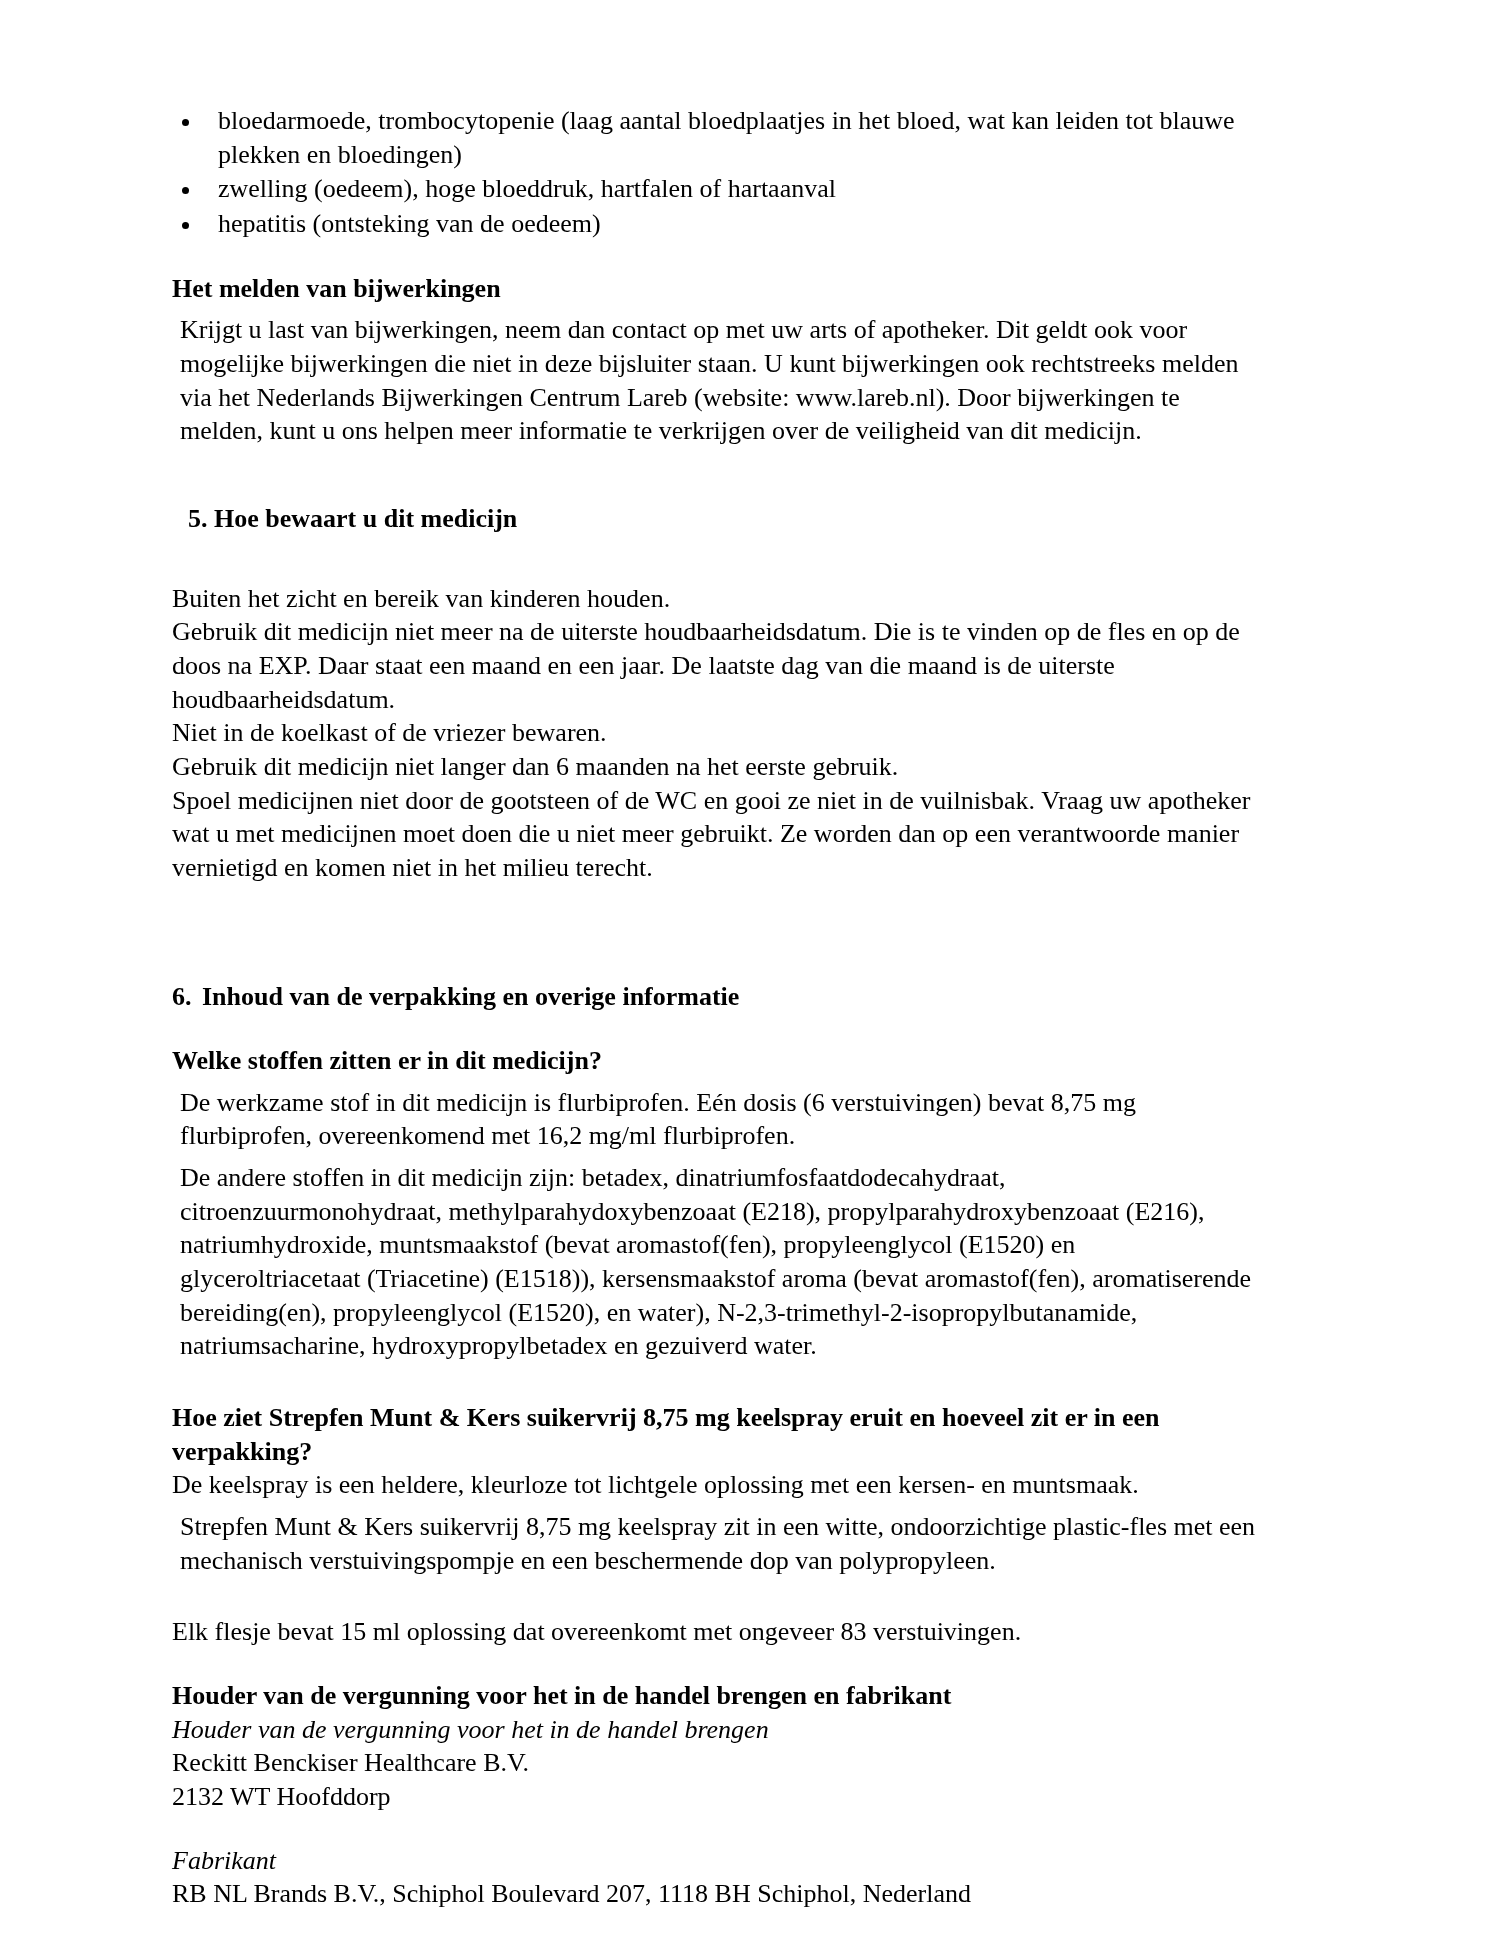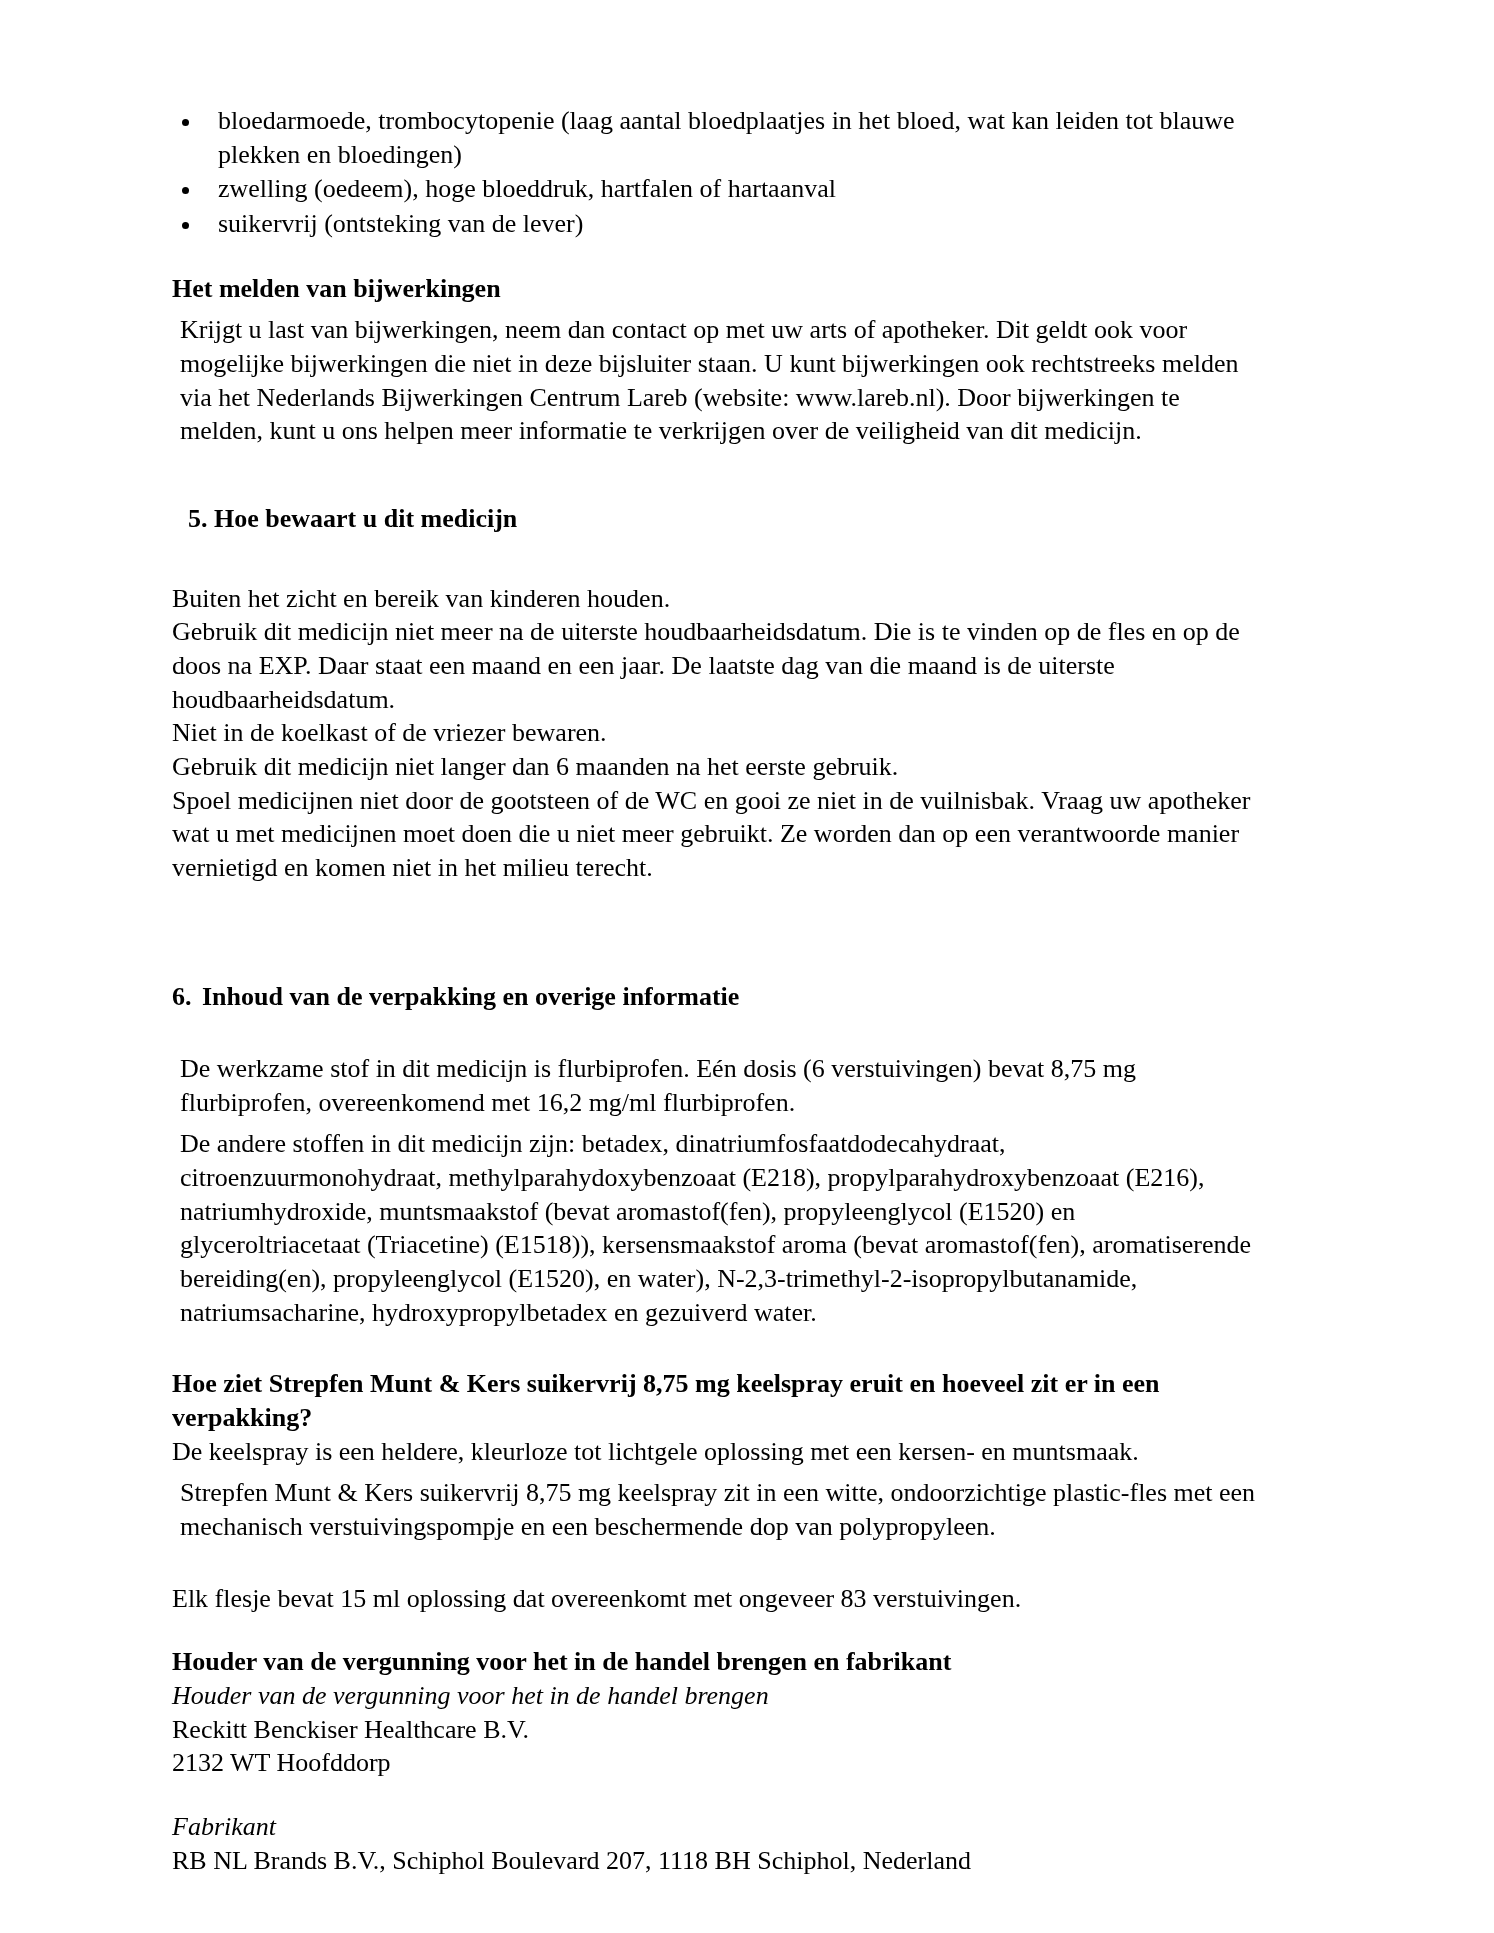--- a/index.html
+++ b/index.html
@@ -96,21 +96,21 @@
       <li>
         <span class="dot"></span>
         <span class="txt">bloedarmoede, trombocytopenie (laag aantal bloedplaatjes in het bloed, wat kan leiden tot blauwe plekken en bloedingen)</span>
       </li>
       <li>
         <span class="dot"></span>
         <span class="txt">zwelling (oedeem), hoge bloeddruk, hartfalen of hartaanval</span>
       </li>
       <li>
         <span class="dot"></span>
-        <span class="txt">suikervrij (ontsteking van de lever)</span>
+        <span class="txt">hepatitis (ontsteking van de oedeem)</span>
       </li>
     </ul>
 
     <div class="sp-md"></div>
 
     <p class="h-bold">Het melden van bijwerkingen</p>
     <p class="para">Krijgt u last van bijwerkingen, neem dan contact op met uw arts of apotheker. Dit geldt ook voor mogelijke bijwerkingen die niet in deze bijsluiter staan. U kunt bijwerkingen ook rechtstreeks melden via het Nederlands Bijwerkingen Centrum Lareb (website: www.lareb.nl). Door bijwerkingen te melden, kunt u ons helpen meer informatie te verkrijgen over de veiligheid van dit medicijn.</p>
 
     <div class="sp-md"></div>
 
@@ -125,20 +125,21 @@
     <p class="line">Spoel medicijnen niet door de gootsteen of de WC en gooi ze niet in de vuilnisbak. Vraag uw apotheker wat u met medicijnen moet doen die u niet meer gebruikt. Ze worden dan op een verantwoorde manier vernietigd en komen niet in het milieu terecht.</p>
 
     <div class="sp-xxl"></div>
 
     <p class="h-section-num">
       <span class="num">6.</span><span>Inhoud van de verpakking en overige informatie</span>
     </p>
 
     <div class="sp-md"></div>
 
+    <p class="h-bold">Welke stoffen zitten er in dit medicijn?</p>
     <p class="para">De werkzame stof in dit medicijn is flurbiprofen. Eén dosis (6 verstuivingen) bevat 8,75 mg flurbiprofen, overeenkomend met 16,2 mg/ml flurbiprofen.</p>
     <p class="para">De andere stoffen in dit medicijn zijn: betadex, dinatriumfosfaatdodecahydraat, citroenzuurmonohydraat, methylparahydoxybenzoaat (E218), propylparahydroxybenzoaat (E216), natriumhydroxide, muntsmaakstof (bevat aromastof(fen), propyleenglycol (E1520) en glyceroltriacetaat (Triacetine) (E1518)), kersensmaakstof aroma (bevat aromastof(fen), aromatiserende bereiding(en), propyleenglycol (E1520),  en water), N-2,3-trimethyl-2-isopropylbutanamide, natriumsacharine, hydroxypropylbetadex en gezuiverd water.</p>
 
     <div class="sp-md"></div>
 
     <p class="h-bold">Hoe ziet Strepfen Munt &amp; Kers suikervrij 8,75 mg keelspray eruit en hoeveel zit er in een verpakking?</p>
     <p class="line">De keelspray is een heldere, kleurloze tot lichtgele oplossing met een kersen- en muntsmaak.</p>
     <p class="para">Strepfen Munt &amp; Kers suikervrij 8,75 mg keelspray zit in een witte, ondoorzichtige plastic-fles met een mechanisch verstuivingspompje en een beschermende dop van polypropyleen.</p>
 
     <div class="sp-md"></div>

